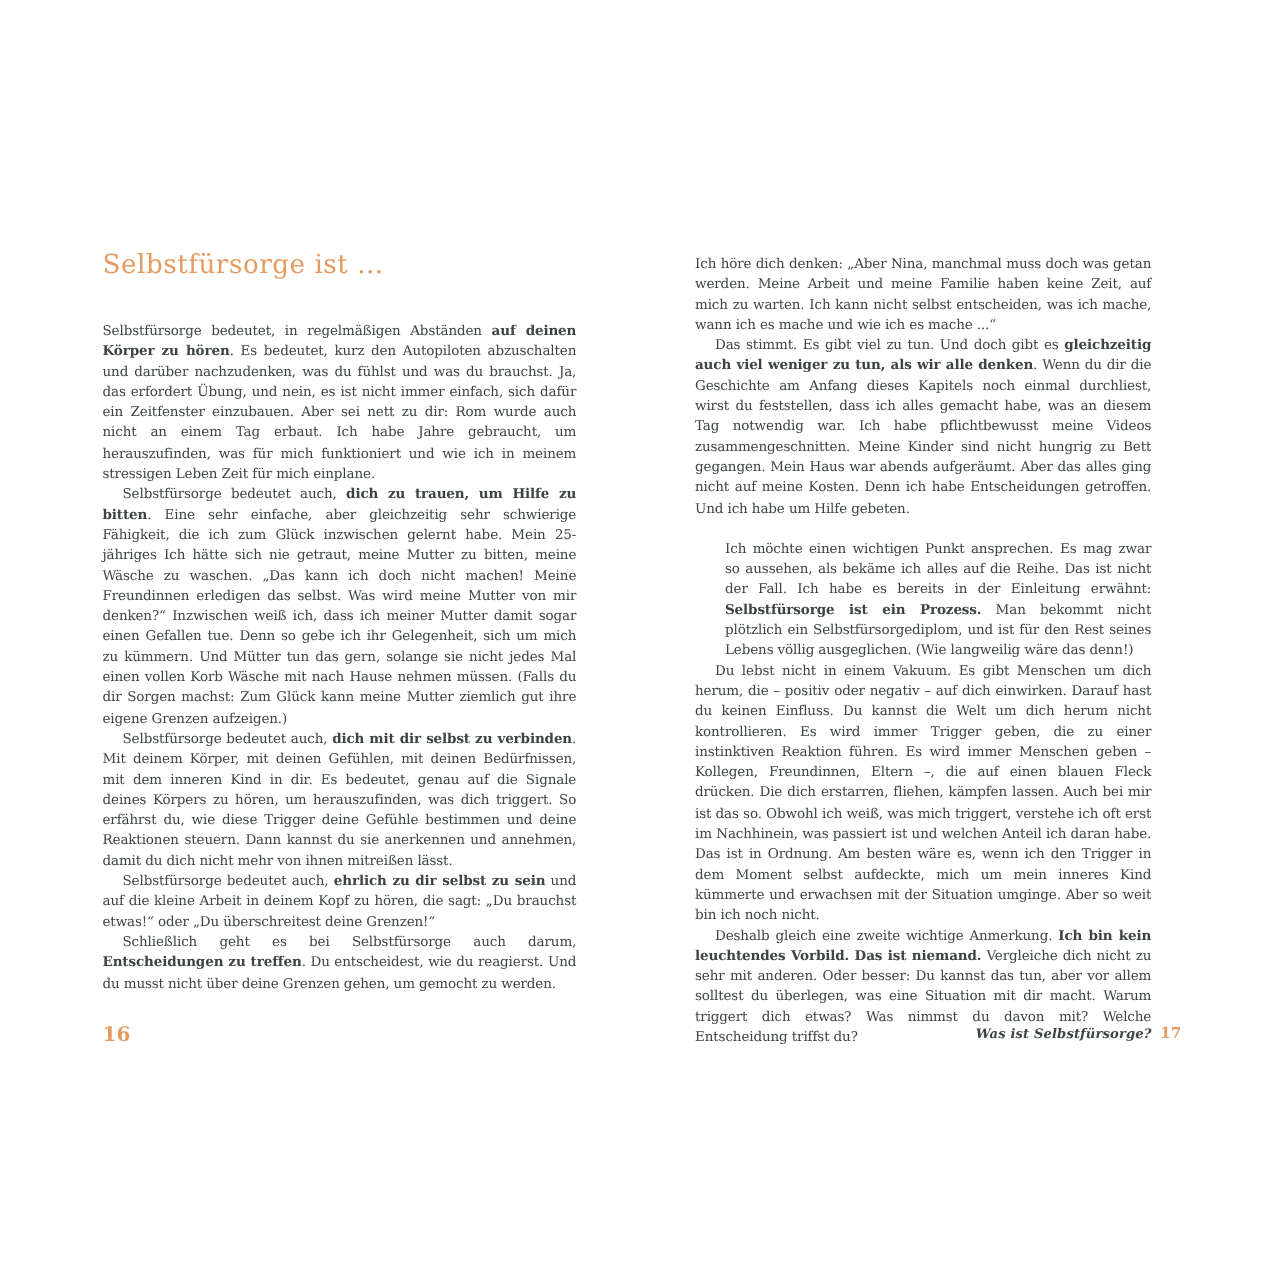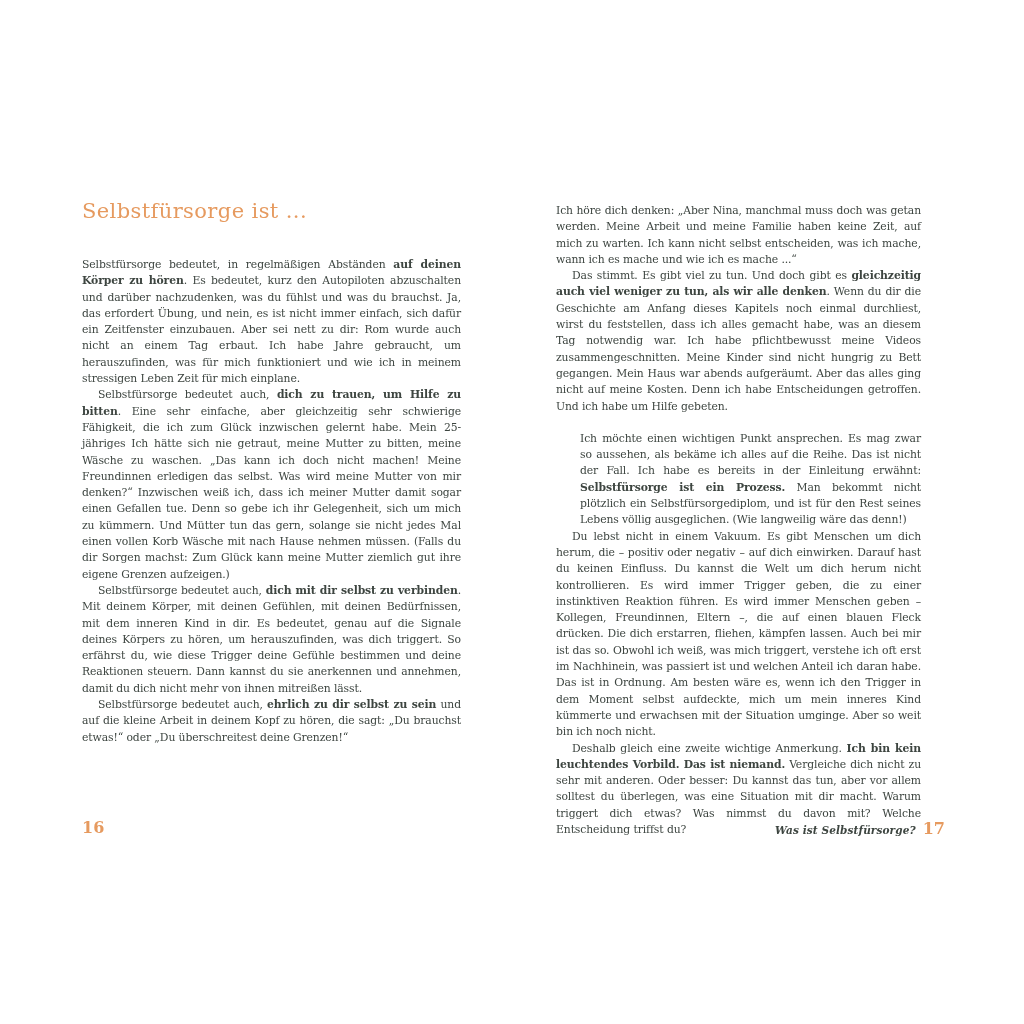--- a/index.html
+++ b/index.html
@@ -55,38 +55,39 @@
     text-align: right;
   }
   .running-title {
     font-weight: 700;
     color: #3d4540;
     letter-spacing: 0.1px;
     font-style: italic;
   }
   .page-num-right {
     font-weight: 700;
-    font-size: 16px;
+    font-size: 12px;
     color: #e69a5f;
     margin-left: 7px;
   }
 </style>
 </head>
 <body>
 
 <div class="spread">
 
   <div>
     <h1 class="chapter-heading">Selbstfürsorge ist ...</h1>
 
     <div class="body-col body-left">
         <p class="para"><span>Selbstfürsorge bedeutet, in regelmäßigen Abständen </span><strong>auf deinen Körper zu hören</strong><span>. Es bedeutet, kurz den Autopiloten abzuschalten und darüber nachzudenken, was du fühlst und was du brauchst. Ja, das erfordert Übung, und nein, es ist nicht immer einfach, sich dafür ein Zeitfenster einzubauen. Aber sei nett zu dir: Rom wurde auch nicht an einem Tag erbaut. Ich habe Jahre gebraucht, um herauszufinden, was für mich funktioniert und wie ich in meinem stressigen Leben Zeit für mich einplane.</span></p>
         <p class="para indent"><span>Selbstfürsorge bedeutet auch, </span><strong>dich zu trauen, um Hilfe zu bitten</strong><span>. Eine sehr einfache, aber gleichzeitig sehr schwierige Fähigkeit, die ich zum Glück inzwischen gelernt habe. Mein 25-jähriges Ich hätte sich nie getraut, meine Mutter zu bitten, meine Wäsche zu waschen. „Das kann ich doch nicht machen! Meine Freundinnen erledigen das selbst. Was wird meine Mutter von mir denken?“ Inzwischen weiß ich, dass ich meiner Mutter damit sogar einen Gefallen tue. Denn so gebe ich ihr Gelegenheit, sich um mich zu kümmern. Und Mütter tun das gern, solange sie nicht jedes Mal einen vollen Korb Wäsche mit nach Hause nehmen müssen. (Falls du dir Sorgen machst: Zum Glück kann meine Mutter ziemlich gut ihre eigene Grenzen aufzeigen.)</span></p>
         <p class="para indent"><span>Selbstfürsorge bedeutet auch, </span><strong>dich mit dir selbst zu verbinden</strong><span>. Mit deinem Körper, mit deinen Gefühlen, mit deinen Bedürfnissen, mit dem inneren Kind in dir. Es bedeutet, genau auf die Signale deines Körpers zu hören, um herauszufinden, was dich triggert. So erfährst du, wie diese Trigger deine Gefühle bestimmen und deine Reaktionen steuern. Dann kannst du sie anerkennen und annehmen, damit du dich nicht mehr von ihnen mitreißen lässt.</span></p>
         <p class="para indent"><span>Selbstfürsorge bedeutet auch, </span><strong>ehrlich zu dir selbst zu sein</strong><span> und auf die kleine Arbeit in deinem Kopf zu hören, die sagt: „Du brauchst etwas!“ oder „Du überschreitest deine Grenzen!“</span></p>
+        <p class="para indent"><span>Schließlich geht es bei Selbstfürsorge auch darum, </span><strong>Entscheidungen zu treffen</strong><span>. Du entscheidest, wie du reagierst. Und du musst nicht über deine Grenzen gehen, um gemocht zu werden.</span></p>
       </div>
 
     <div class="footer-left">16</div>
   </div>
 
   <div>
     <div class="body-col body-right">
         <p class="para"><span>Ich höre dich denken: „Aber Nina, manchmal muss doch was getan werden. Meine Arbeit und meine Familie haben keine Zeit, auf mich zu warten. Ich kann nicht selbst entscheiden, was ich mache, wann ich es mache und wie ich es mache ...“</span></p>
         <p class="para indent"><span>Das stimmt. Es gibt viel zu tun. Und doch gibt es </span><strong>gleichzeitig auch viel weniger zu tun, als wir alle denken</strong><span>. Wenn du dir die Geschichte am Anfang dieses Kapitels noch einmal durchliest, wirst du feststellen, dass ich alles gemacht habe, was an diesem Tag notwendig war. Ich habe pflichtbewusst meine Videos zusammengeschnitten. Meine Kinder sind nicht hungrig zu Bett gegangen. Mein Haus war abends aufgeräumt. Aber das alles ging nicht auf meine Kosten. Denn ich habe Entscheidungen getroffen. Und ich habe um Hilfe gebeten.</span></p>
         <p class="para space-before"><span>Ich möchte einen wichtigen Punkt ansprechen. Es mag zwar so aussehen, als bekäme ich alles auf die Reihe. Das ist nicht der Fall. Ich habe es bereits in der Einleitung erwähnt: </span><strong>Selbstfürsorge ist ein Prozess.</strong><span> Man bekommt nicht plötzlich ein Selbstfürsorgediplom, und ist für den Rest seines Lebens völlig ausgeglichen. (Wie langweilig wäre das denn!)</span></p>

